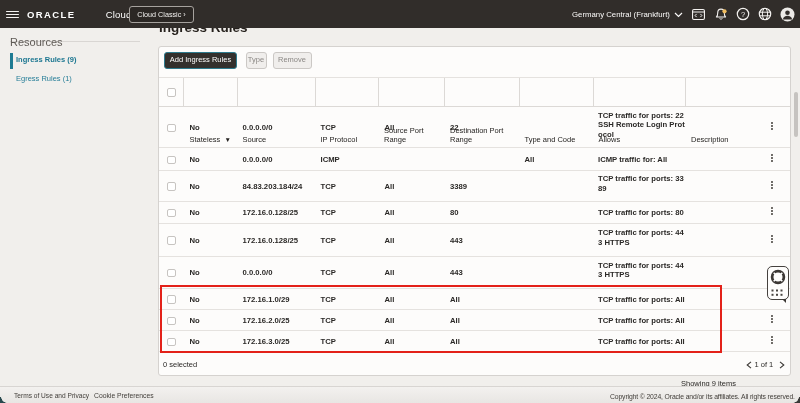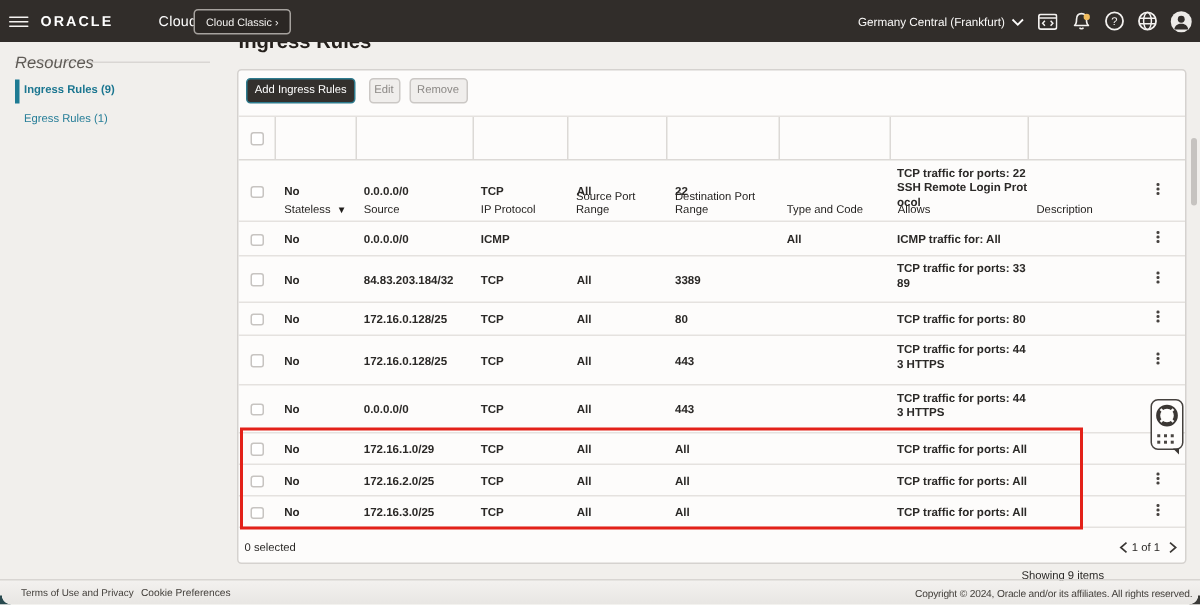--- a/index.html
+++ b/index.html
@@ -9,21 +9,21 @@
   
   #hdr { left:0; top:0; width:800px; height:28px; background:#312d2a; z-index:50; }
   .hline { position:absolute; left:6px; width:13px; height:1.6px; background:#f5f3f1; border-radius:1px; }
   #logo { left:27px; top:8.5px; color:#fff; font-size:9.5px; font-weight:bold; letter-spacing:1.4px; }
   #logo span { font-weight:normal; letter-spacing:0.2px; font-size:9.5px;margin-left:28px; }
   #ccbtn { left:129px; top:5.5px; width:65px; height:17px; border:1px solid #a6a29e; border-radius:3px; background:#2b2724; color:#f3f1ef; font-size:7.2px; line-height:15px; text-align:center; }
   #search { left:211px; top:5.5px; width:344px; height:17px; background:#514d4a; border-radius:3px; color:#cfccc9; font-size:7.8px; line-height:17px; padding-left:6px; }
   #region { left:572px; top:9.5px; color:#fbfaf9; font-size:7.8px; }
   .icn { position:absolute; top:7px; }
   
-  #res { left:10px; top:36px; font-size:11px; color:#5f5b56; z-index:1;font-style:italic; }
+  #res { left:10px; top:36px; font-size:11px; color:#5f5b56; z-index:1; }
   #sdiv { left:10px; top:41px; width:130px; height:1px; background:#d9d6d3; }
   #ibar { left:10px; top:53px; width:2.5px; height:16px; background:#1e7b93; }
   #ilink { left:16px; top:55px; font-size:7.5px; font-weight:bold; color:#1b7690; }
   #elink { left:16px; top:74px; font-size:7.5px; color:#277e98; }
   
   #h1 { left:159px; top:19.5px; font-size:13.5px; font-weight:bold; color:#241f1b; z-index:1; }
   #card { left:158px; top:46px; width:633px; height:330px; background:#fdfcfb; border:1px solid #d5d2cf; border-radius:3px; z-index:2; }
   .btn { position:absolute; top:52px; height:16.5px; border-radius:3px; font-size:7.5px; text-align:center; z-index:3; }
   #addbtn { left:164px; width:73px; background:#33302d; border:1.2px solid #2d7a8d; color:#fff; line-height:14px; }
   #editbtn { left:245.5px; width:21px; background:#f0eeec; border:1px solid #cbc8c5; color:#8b8885; line-height:14.5px; }
@@ -97,21 +97,21 @@
 
   <div class="a" id="res">Resources</div>
   <div class="a" id="sdiv"></div>
   <div class="a" id="ibar"></div>
   <div class="a" id="ilink">Ingress Rules (9)</div>
   <div class="a" id="elink">Egress Rules (1)</div>
 
   <div class="a" id="h1">Ingress Rules</div>
   <div class="a" id="card"></div>
   <div class="a btn" id="addbtn">Add Ingress Rules</div>
-  <div class="a btn" id="editbtn">Edit</div>
+  <div class="a btn" id="editbtn">Type</div>
   <div class="a btn" id="rmbtn">Remove</div>
 
   <div class="hl" style="top:77px"></div>
   <div class="hl" style="top:105.5px; background:#dcd9d6"></div>
   <div class="vs" style="left:183px"></div>
   <div class="vs" style="left:236.5px"></div>
   <div class="vs" style="left:314.5px"></div>
   <div class="vs" style="left:378px"></div>
   <div class="vs" style="left:444px"></div>
   <div class="vs" style="left:518.5px"></div>
@@ -156,21 +156,21 @@
   <div class="td" style="left:320.5px; top:155.1px">ICMP</div>
   <div class="td" style="left:524.5px; top:155.1px">All</div>
   <div class="td" style="left:598px; top:155.1px">ICMP traffic for: All</div>
   <div class="dots" style="top:154.1px">
       <i></i>
       <i></i>
       <i></i>
     </div>
   <div class="cb" style="top:182.4px"></div>
   <div class="td" style="left:189.5px; top:181.9px">No</div>
-  <div class="td" style="left:242.5px; top:181.9px">84.83.203.184/32</div>
+  <div class="td" style="left:242.5px; top:181.9px">84.83.203.184/24</div>
   <div class="td" style="left:320.5px; top:181.9px">TCP</div>
   <div class="td" style="left:384.5px; top:181.9px">All</div>
   <div class="td" style="left:450px; top:181.9px">3389</div>
   <div class="td" style="left:598px; top:174.1px">TCP traffic for ports: 33<br>89</div>
   <div class="dots" style="top:180.9px">
       <i></i>
       <i></i>
       <i></i>
     </div>
   <div class="cb" style="top:208.6px"></div>

